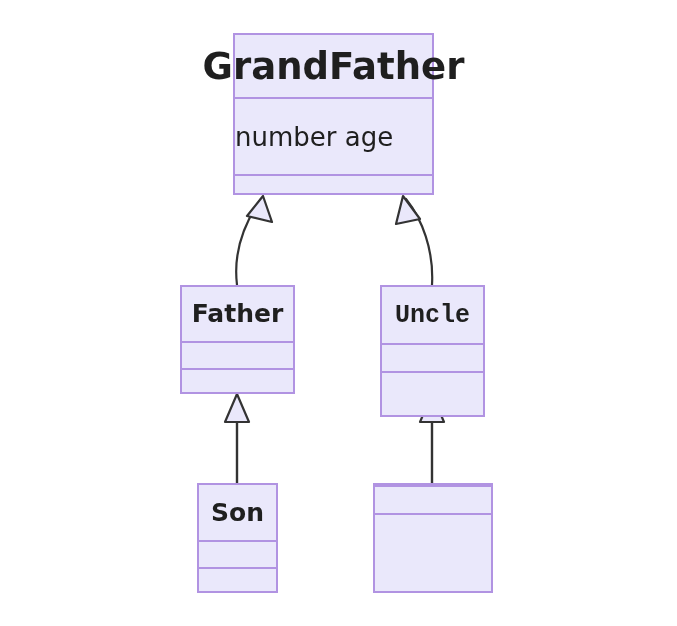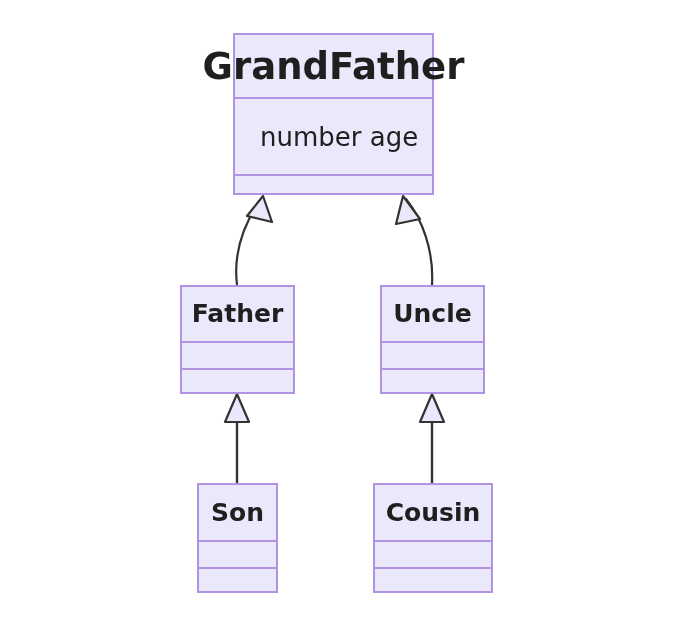--- a/index.html
+++ b/index.html
@@ -45,21 +45,21 @@
     align-items: center;
     justify-content: center;
     box-sizing: border-box;
   }
   .uml-attrs, .uml-methods {
     border-top: 2px solid #b193e2;
     box-sizing: border-box;
     color: #1f1f1f;
     display: flex;
     align-items: center;
-    padding-left: 25px;
+    padding-left: 0;
   }
   .uml-attrs .attr-line {
     white-space: pre;
   }
   
   #class-grandfather {
     left: 233px;
     top: 33px;
     width: 201px;
     height: 162px;
@@ -91,21 +91,22 @@
     font-size: 20px;
   }
   #class-father .uml-methods {
     height: 25px;
   }
   
   #class-uncle {
     left: 380px;
     top: 285px;
     width: 105px;
-    height: 109px;
+    height: 132px;
+    font-family: Liberation Mono, monospace;
   }
   #class-uncle .uml-name {
     height: 56px;
     font-size: 25px;
   }
   #class-uncle .uml-attrs {
     height: 28px;
     font-size: 20px;
   }
   #class-uncle .uml-methods {
@@ -197,18 +198,17 @@
     <div class="uml-methods"></div>
   </div>
 
   <div class="uml-class" id="class-son">
     <div class="uml-name">Son</div>
     <div class="uml-attrs"></div>
     <div class="uml-methods"></div>
   </div>
 
   <div class="uml-class" id="class-cousin">
-    <div class="uml-name">Cousin</div>
     <div class="uml-attrs"></div>
     <div class="uml-methods"></div>
   </div>
 
 </div>
 
 </body></html>

